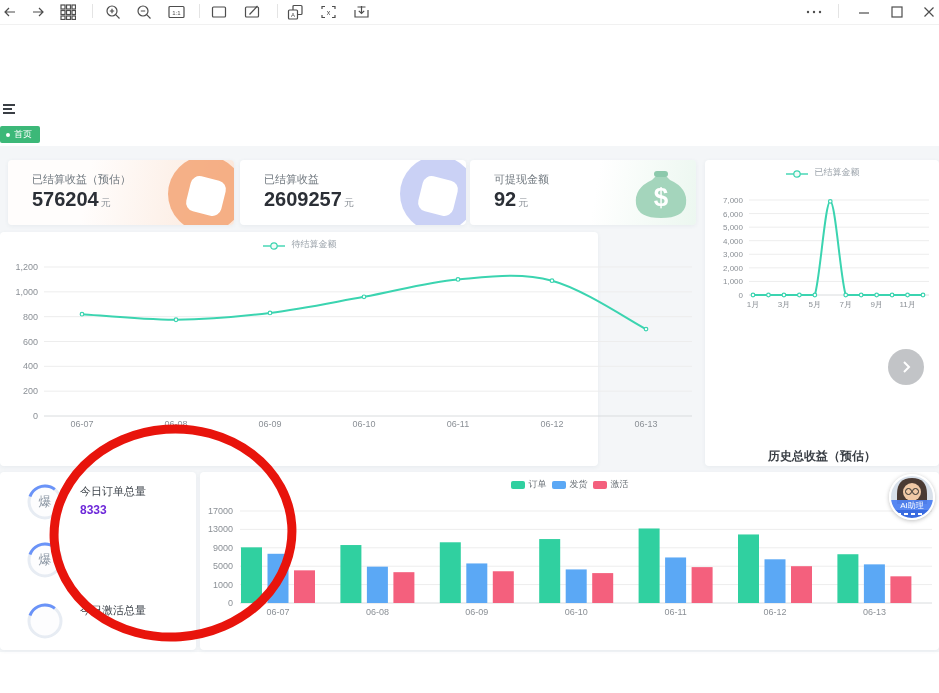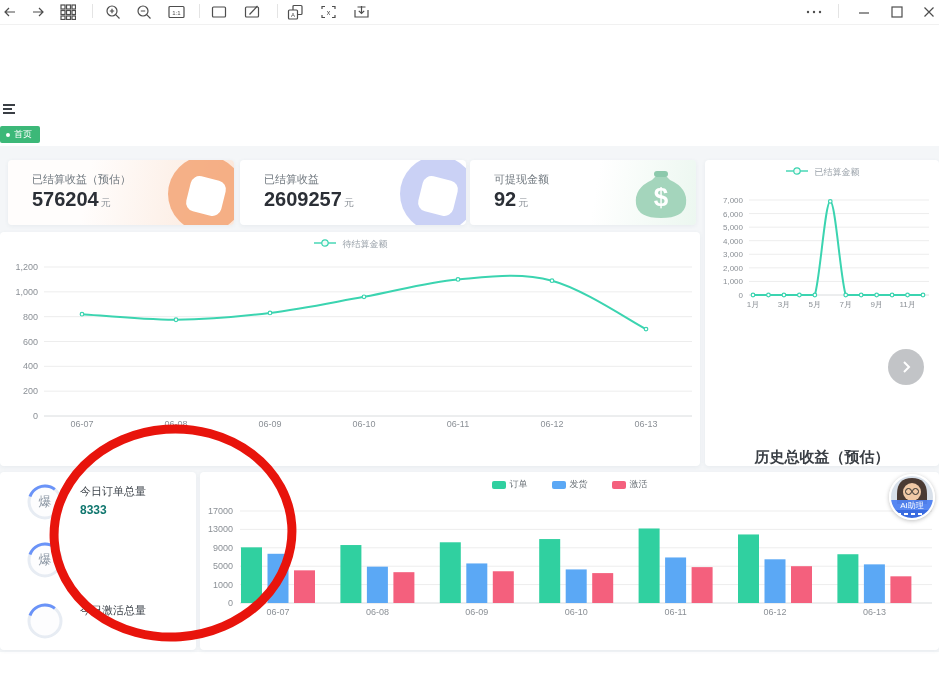--- a/index.html
+++ b/index.html
@@ -30,50 +30,50 @@
   .card3{left:470px;background:linear-gradient(100deg,#ffffff 55%,#ecf7f0 100%);}
   .card-label{position:absolute;left:24px;top:12px;font-size:11px;color:#70787f;}
   .card-value{position:absolute;left:24px;top:28px;font-size:20px;font-weight:bold;color:#2b2f36;}
   .card-value .unit{font-size:10px;font-weight:normal;color:#8a9097;margin-left:2px;}
   .deco-circle{position:absolute;right:-10px;top:-4px;width:76px;height:76px;border-radius:50%;}
   .card1 .deco-circle{background:rgba(243,165,118,.85);}
   .card2 .deco-circle{background:rgba(158,172,236,.55);}
   .deco-square{position:absolute;left:20px;top:22px;width:36px;height:36px;background:#fff;border-radius:9px;transform:rotate(14deg);}
   .bag{position:absolute;right:4px;top:4px;}
   
-  .main-chart-panel{left:0;top:232px;width:700px;height:234px;}
+  .main-chart-panel{left:0;top:232px;width:598px;height:234px;}
   .right-panel{left:705px;top:160px;width:234px;height:306px;}
   .stats-panel{left:0;top:472px;width:196px;height:178px;}
   .bar-panel{left:200px;top:472px;width:739px;height:178px;}
-  .legend{position:absolute;top:6px;left:0;right:0;display:flex;justify-content:center;align-items:flex-start;
+  .legend{position:absolute;top:6px;left:0;right:0;display:flex;justify-content:center;align-items:flex-end;
           gap:6px;font-size:9px;color:#98a0a8;}
-  .legend-bar{gap:24px;color:#6b7278;}
+  .legend-bar{gap:5px;color:#6b7278;}
   .lg-item{display:flex;align-items:center;gap:4px;}
   .sw{display:inline-block;width:14px;height:8px;border-radius:2px;}
   svg.chart{position:absolute;left:0;top:0;}
   #mini-chart{top:20px;}
   text.tick{font-family:"Liberation Sans","DejaVu Sans",sans-serif;font-size:9px;fill:#8b9096;stroke:none;}
   text.tick.small{font-size:8px;}
   
   .history-badge{position:absolute;left:69px;top:180px;width:96px;height:96px;border-radius:50%;
                  border:2px dashed #2e62e0;box-sizing:border-box;}
   .history-inner{position:absolute;left:5px;top:5px;width:82px;height:82px;border-radius:50%;border:7px solid #2a5fe2;
                  box-sizing:border-box;background:#fff;display:flex;flex-direction:column;align-items:center;justify-content:center;}
   .history-inner .v{font-size:15px;font-weight:bold;color:#2b50d8;line-height:16px;}
-  .history-caption{position:absolute;left:0;right:0;top:288px;text-align:center;font-size:15px;font-weight:bold;color:#3a3f45;}
+  .history-caption{position:absolute;left:0;right:0;top:288px;text-align:center;font-size:12px;font-weight:bold;color:#3a3f45;}
   .next-btn{position:absolute;left:183px;top:189px;width:36px;height:36px;border-radius:50%;background:rgba(120,125,130,.45);
             display:flex;align-items:center;justify-content:center;cursor:pointer;}
   
   .stat-row{position:absolute;left:0;width:196px;height:56px;}
   .stat-row .burst-badge{position:absolute;left:27px;top:0;width:36px;height:36px;}
   .burst-badge span{position:absolute;left:0;top:0;width:36px;height:36px;display:flex;align-items:center;justify-content:center;
                     font-size:13px;color:#8d98a5;}
   .stat-texts{position:absolute;left:80px;top:0;width:116px;text-align:left;}
   .stat-label{font-size:11px;color:#3f454c;}
-  .stat-value{margin-top:4px;font-size:12px;font-weight:bold;color:#0f766e;}
+  .stat-value{margin-top:4px;font-size:12px;font-weight:bold;color:#6d28d9;}
   
   .annotation{position:absolute;left:0;top:0;pointer-events:none;z-index:40;}
   .ai-fab{position:absolute;left:889px;top:474px;width:46px;height:46px;z-index:45;cursor:pointer;
           border-radius:50%;box-shadow:0 1px 4px rgba(0,0,0,.25);}
 </style>
 </head>
 <body>
 
 <div id="app">
 

